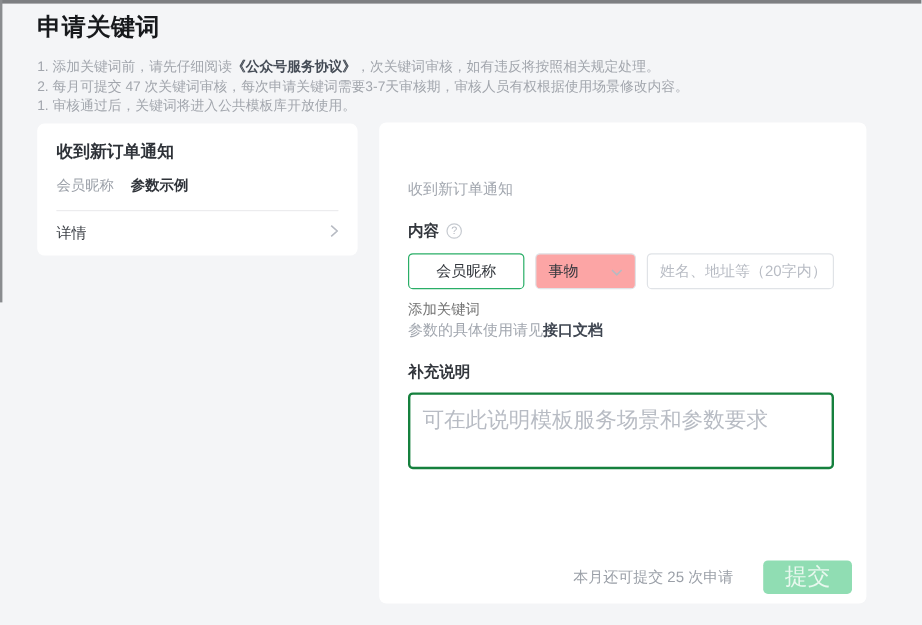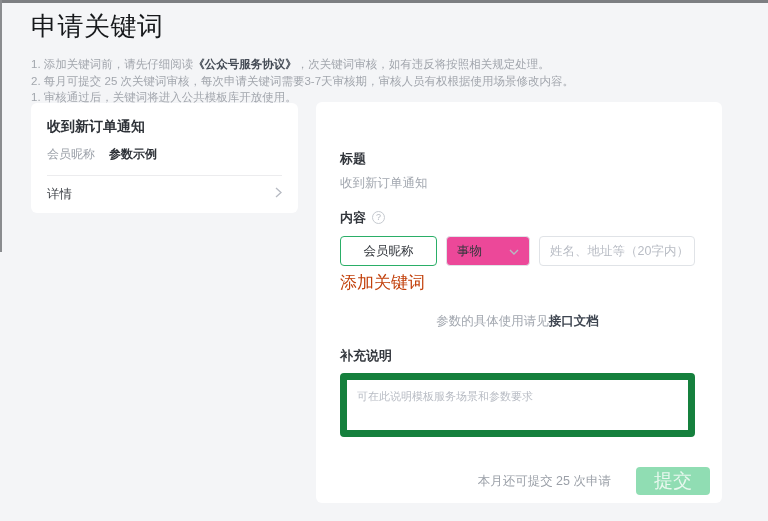--- a/index.html
+++ b/index.html
@@ -8,21 +8,21 @@
     width:768px; height:521px;
     background:#f4f5f7;
     font-family:"Liberation Sans", sans-serif;
     position:relative;
     overflow:hidden;
   }
   .topbar { position:absolute; top:0; left:0; width:768px; height:3px; background:#7d7f82; }
   .left-edge { position:absolute; top:0; left:0; width:2px; height:252px; background:#8a8c8f; }
 
   .header { position:absolute; left:31px; top:9px; width:700px; }
-  .page-title { font-size:26px; font-weight:400; color:#17191c; letter-spacing:0.5px; }
+  .page-title { font-size:20px; font-weight:700; color:#17191c; letter-spacing:0.5px; }
   .notices { margin-top:12px; font-size:11.5px; color:#a2a6ad; line-height:16.5px; }
   .notice-link { color:#454c56; font-weight:700; text-decoration:none; cursor:pointer; }
 
   .preview-card {
     position:absolute; left:31px; top:103px; width:267px;
     background:#ffffff; border-radius:6px;
     padding:15px 16px 11px;
   }
   .preview-title { font-size:14px; font-weight:700; color:#2e3238; line-height:16px; }
   .param-row { margin-top:13px; display:flex; align-items:center; font-size:12px; line-height:14px; }
@@ -48,38 +48,38 @@
     border:1px solid #c6cad0; border-radius:50%;
     color:#b6bac2; font-size:9px; font-weight:400; cursor:pointer;
   }
 
   .inputs-row { margin-top:11px; display:flex; gap:9px; }
   .kw-input {
     width:97px; height:30px; border:1px solid #2aae67; border-radius:4px;
     text-align:center; font-size:12.5px; color:#33373d; outline:none; background:#fff; padding:0 4px;
   }
   .type-select {
-    width:84px; height:30px; border:1px solid #e0e3e7; border-radius:4px; background:#ec4899;
+    width:84px; height:30px; border:1px solid #e0e3e7; border-radius:4px; background:#fca5a5;
     display:flex; align-items:center; justify-content:space-between;
     padding:0 10px; font-size:12.5px; color:#33373d; cursor:pointer;
   }
   .example-input {
     width:156px; height:30px; border:1px solid #e0e3e7; border-radius:4px;
     padding:0 10px; font-size:12.5px; color:#33373d; outline:none;text-align:right;
   }
   .example-input::placeholder { color:#b8bcc4; }
 
-  .add-link { margin-top:10px; display:inline-block; font-size:17px; color:#c2410c; text-decoration:none; cursor:pointer; line-height:14px; }
-  .doc-hint { margin-top:22px; font-size:12.5px; color:#a2a7af; line-height:14px;text-align:center; }
+  .add-link { margin-top:10px; display:inline-block; font-size:12px; color:#737373; text-decoration:none; cursor:pointer; line-height:14px; }
+  .doc-hint { margin-top:1px; font-size:12.5px; color:#a2a7af; line-height:14px; }
   .doc-link { color:#3f4651; font-weight:700; text-decoration:none; cursor:pointer; }
 
   .notes-textarea {
     margin-top:10px; width:355px; height:64px;
-    border:7px solid #15803d; border-radius:4px;
-    padding:9px 10px; font-size:11px; color:#33373d;
+    border:2px solid #15803d; border-radius:4px;
+    padding:9px 10px; font-size:18px; color:#33373d;
     resize:none; outline:none; font-family:"Liberation Sans", sans-serif;
   }
   .notes-textarea::placeholder { color:#b8bcc4; }
 
   .footer { position:absolute; right:12px; bottom:8px; display:flex; align-items:center; }
   .quota-text { font-size:12.5px; color:#9ba0a8; margin-right:25px; }
   .submit-btn {
     width:74px; height:28px; border:none; border-radius:4px;
     background:#90ddb3; color:#e9f8ef; font-size:19px; cursor:pointer;
     font-family:"Liberation Sans", sans-serif;
@@ -90,21 +90,21 @@
 
 <div class="topbar"></div>
 <div class="left-edge"></div>
 
 <div class="header">
   <div class="page-title">申请关键词</div>
   <div class="notices">
     <div class="notice">
       <span>1. 添加关键词前，请先仔细阅读</span><a class="notice-link">《公众号服务协议》</a><span>，次关键词审核，如有违反将按照相关规定处理。</span>
     </div>
-    <div class="notice">2. 每月可提交 25 次关键词审核，每次申请关键词需要3-7天审核期，审核人员有权根据使用场景修改内容。</div>
+    <div class="notice">2. 每月可提交 47 次关键词审核，每次申请关键词需要3-7天审核期，审核人员有权根据使用场景修改内容。</div>
     <div class="notice">1. 审核通过后，关键词将进入公共模板库开放使用。</div>
   </div>
 </div>
 
 <div class="preview-card">
   <div class="preview-title">收到新订单通知</div>
   <div class="param-row">
     <span class="param-label">会员昵称</span>
     <span class="param-value">参数示例</span>
   </div>
@@ -118,21 +118,20 @@
     </span>
   </div>
 </div>
 
 <div class="form-card">
 
   <div class="sec">
   </div>
 
   <div class="sec">
-    <div class="f-label">标题</div>
     <div class="f-value">收到新订单通知</div>
   </div>
 
   <div class="sec">
     <div class="f-label">
       <span>内容</span>
       <span class="help-icon">?</span>
     </div>
     <div class="inputs-row">
       <input class="kw-input" type="text" value="会员昵称" style="">

